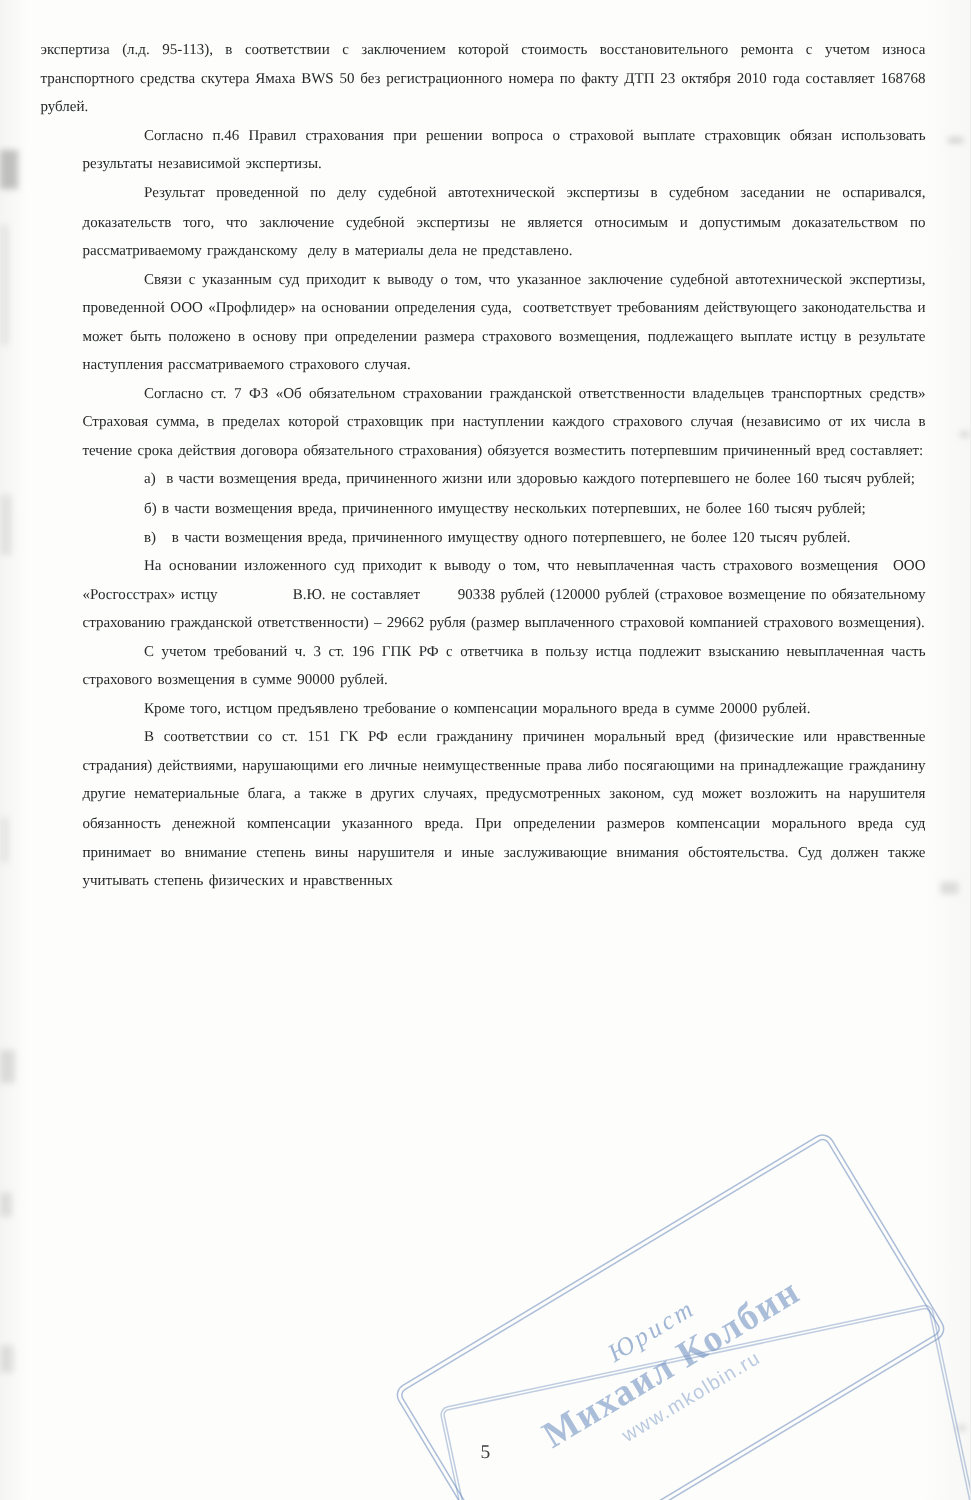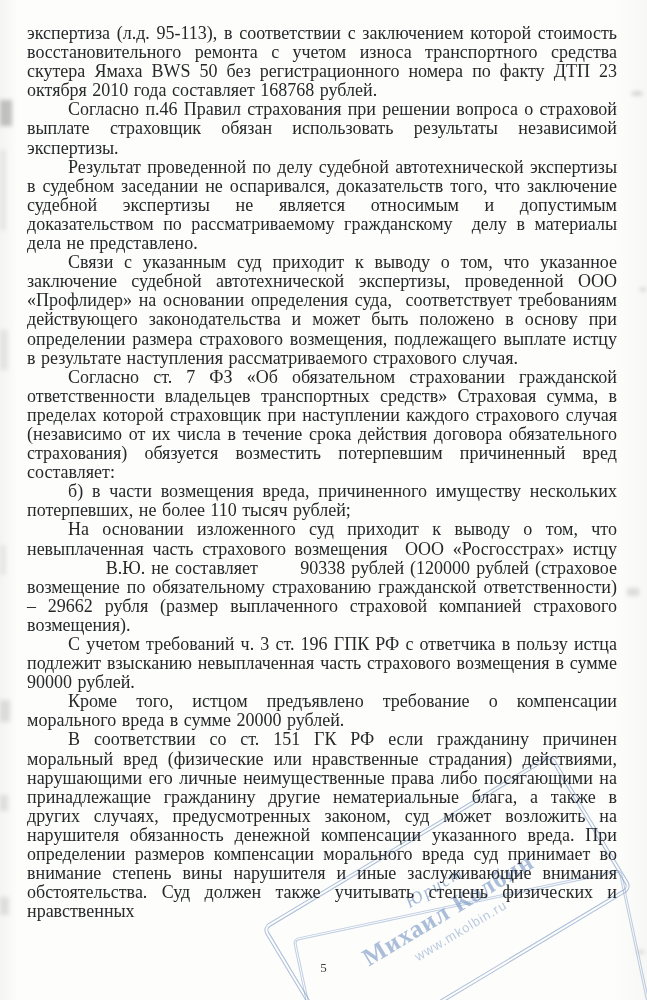--- a/index.html
+++ b/index.html
@@ -8,26 +8,26 @@
     font-family:"Liberation Serif","DejaVu Serif",serif;
     background:#e9e9e7;
   }
   .page{
     position:relative;width:647px;height:1000px;overflow:hidden;
     background:linear-gradient(90deg,#f4f4f2 0,#fdfdfc 18px,#fdfdfc 95%,#f7f7f5 100%);
     color:#26282a;
   }
   .content{
     position:absolute;left:27px;top:24px;width:590px;
-    font-size:18px;line-height:19.1px;text-align:justify;
+    font-size:10px;line-height:19.1px;text-align:justify;
     word-spacing:1px;
     z-index:2;
   }
   .content p{margin:0;padding:0;}
-  .content p.ind{text-indent:41px;}
+  .content p.ind{text-indent:41px;margin-left:28px;}
   .page-number{
     position:absolute;left:0;top:960px;width:647px;text-align:center;
     font-size:13px;color:#3a3c3e;z-index:2;
   }
   
   .stamp{
     position:absolute;left:278px;top:829px;width:330px;height:150px;
     transform:rotate(-31deg);
     border:4px double rgba(116,146,192,0.6);
     border-radius:8px;
@@ -92,21 +92,23 @@
     <div class="wm-url">www.mkolbin.ru</div>
   </div>
   <div class="stamp2"></div>
 
   <div class="content">
     <p class="noind">экспертиза (л.д. 95-113), в соответствии с заключением  которой  стоимость восстановительного ремонта с учетом износа транспортного средства скутера Ямаха BWS 50 без регистрационного номера по факту ДТП 23 октября 2010 года составляет 168768 рублей.</p>
     <p class="ind">Согласно п.46 Правил страхования при решении вопроса о страховой выплате страховщик обязан использовать результаты независимой экспертизы.</p>
     <p class="ind">Результат проведенной по делу судебной автотехнической экспертизы в судебном заседании не оспаривался, доказательств того, что заключение судебной экспертизы не является относимым и допустимым доказательством по рассматриваемому гражданскому&nbsp; делу в материалы дела не представлено.</p>
     <p class="ind">Связи с указанным суд приходит к выводу о том, что указанное заключение судебной автотехнической экспертизы, проведенной ООО «Профлидер» на основании определения суда, &nbsp;соответствует требованиям действующего законодательства и может быть положено в основу при определении размера страхового возмещения, подлежащего выплате истцу в результате наступления рассматриваемого страхового случая.</p>
     <p class="ind">Согласно ст. 7 ФЗ «Об обязательном страховании гражданской ответственности владельцев транспортных средств» Страховая сумма, в пределах которой страховщик при наступлении каждого страхового случая (независимо от их числа в течение срока действия договора обязательного страхования) обязуется возместить потерпевшим причиненный вред составляет:</p>
-    <p class="ind">б) в части возмещения вреда, причиненного имуществу нескольких потерпевших, не более 110 тысяч рублей;</p>
+    <p class="ind">а)&nbsp; в части возмещения вреда, причиненного жизни или здоровью каждого потерпевшего не более 160 тысяч рублей;</p>
+    <p class="ind">б) в части возмещения вреда, причиненного имуществу нескольких потерпевших, не более 160 тысяч рублей;</p>
+    <p class="ind">в) &nbsp;&nbsp;в части возмещения вреда, причиненного имуществу одного потерпевшего, не более 120 тысяч рублей.</p>
     <p class="ind">На основании изложенного суд приходит к выводу о том, что невыплаченная часть страхового возмещения &nbsp;ООО «Росгосстрах» истцу &nbsp;&nbsp;&nbsp;&nbsp;&nbsp;&nbsp;&nbsp;&nbsp;&nbsp;&nbsp;&nbsp;&nbsp; В.Ю. не составляет &nbsp;&nbsp;&nbsp;&nbsp;&nbsp; 90338 рублей (120000 рублей (страховое возмещение по обязательному страхованию гражданской ответственности) – 29662 рубля (размер выплаченного страховой компанией страхового возмещения).</p>
     <p class="ind">С учетом требований ч. 3 ст. 196 ГПК РФ с ответчика в пользу истца подлежит взысканию невыплаченная часть страхового возмещения в сумме 90000 рублей.</p>
     <p class="ind">Кроме того, истцом предъявлено требование о компенсации морального вреда в сумме 20000 рублей.</p>
     <p class="ind">В соответствии со ст. 151 ГК РФ если гражданину причинен моральный вред (физические или нравственные страдания) действиями, нарушающими его личные неимущественные права либо посягающими на принадлежащие гражданину другие нематериальные блага, а также в других случаях, предусмотренных законом, суд может возложить на нарушителя обязанность денежной компенсации указанного вреда. При определении размеров компенсации морального вреда суд принимает во внимание степень вины нарушителя и иные заслуживающие внимания обстоятельства. Суд должен также учитывать степень физических и нравственных</p>
   </div>
 
   <div class="page-number">5</div>
 
 </div>
 

